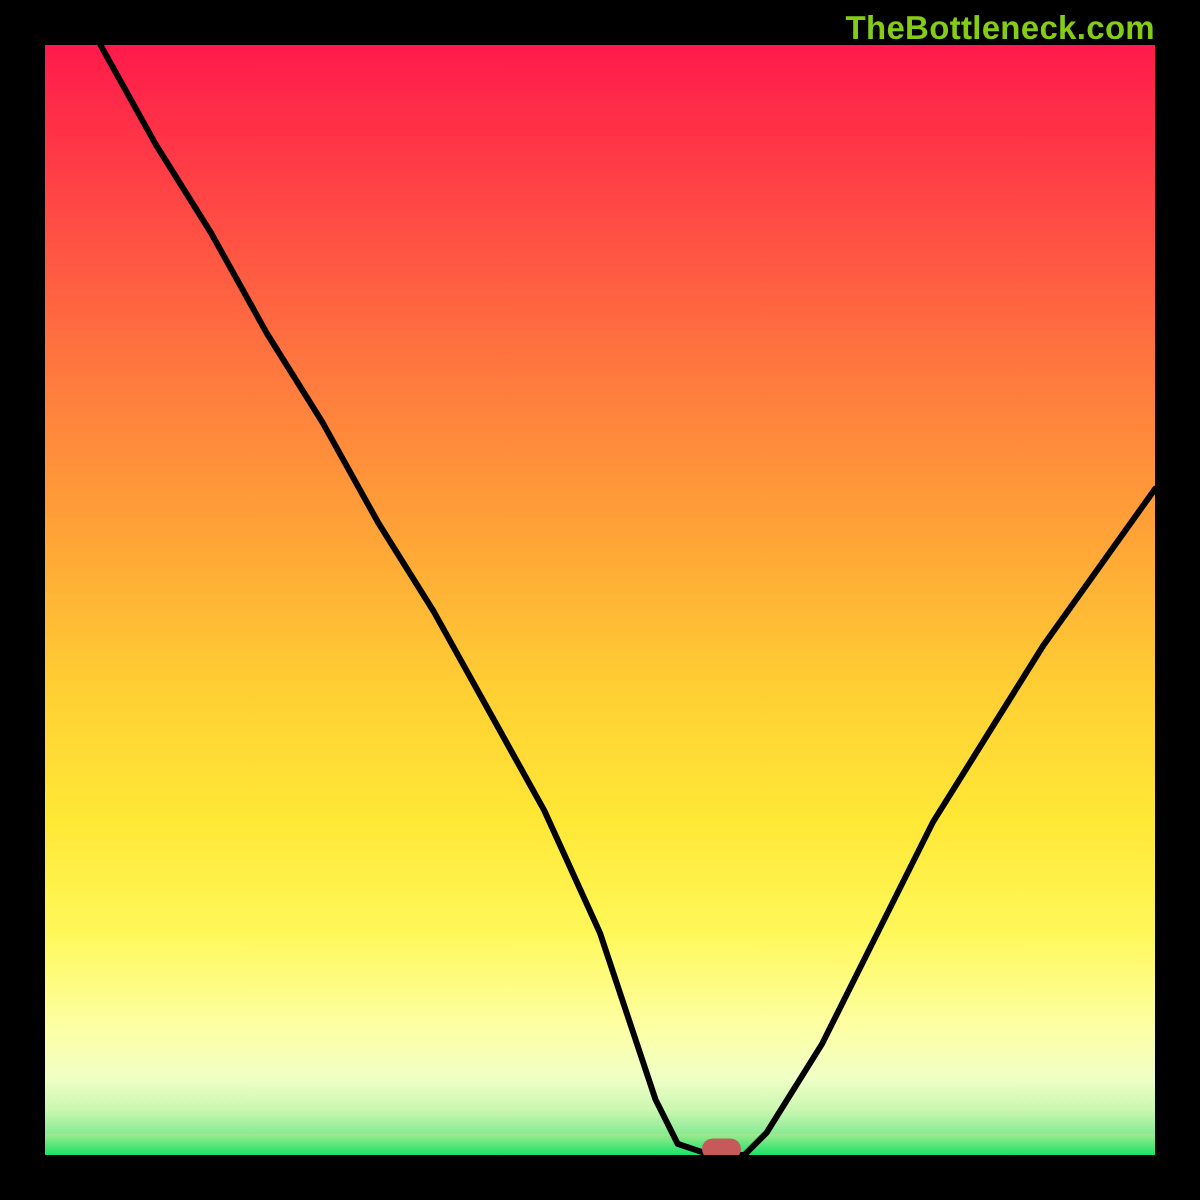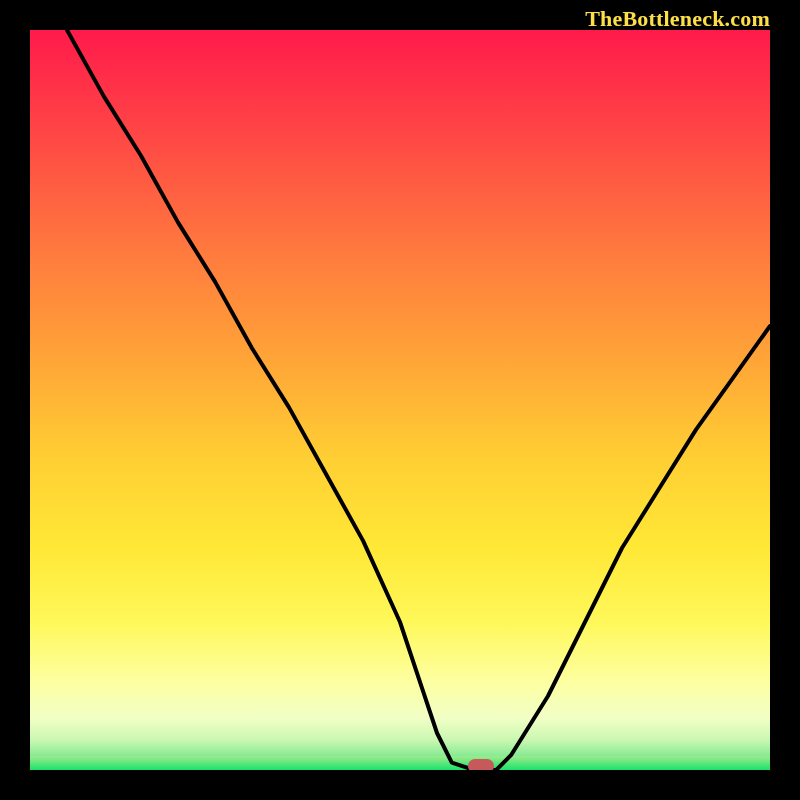--- a/index.html
+++ b/index.html
@@ -43,24 +43,24 @@
   }
   .greenband {
     position: absolute;
     left: 0;
     width: 100%;
   }
   .attribution {
     position: absolute;
     top: 6px;
     right: 30px;
-    font-family: Liberation Serif, serif;
+    font-family: Liberation Sans, sans-serif;
     font-size: 22px;
     font-weight: 600;
-    color: #fde047;
+    color: #84cc16;
     letter-spacing: 0.2px;
   }
 </style>
 </head>
 <body>
 
 <div class="frame">
   <div class="attribution">TheBottleneck.com</div>
 
   <div class="plot">

